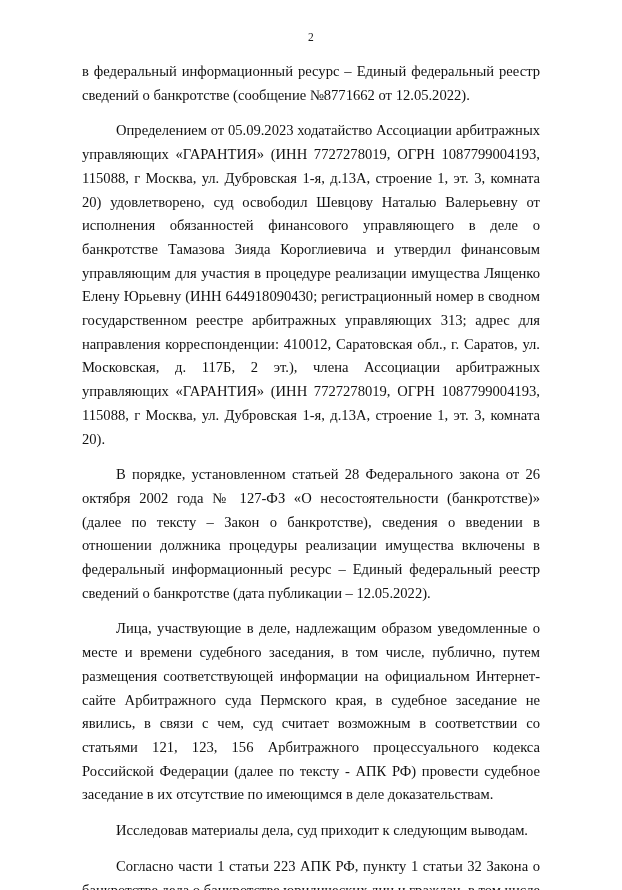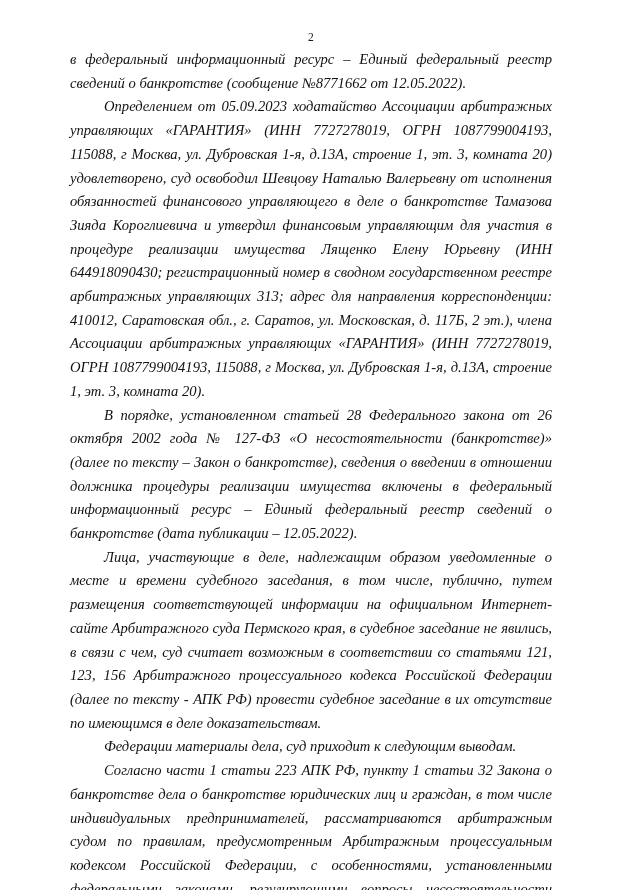--- a/index.html
+++ b/index.html
@@ -39,26 +39,25 @@
     left: 70px;
     width: 482px;
     font-size: 14.6px;
     line-height: 23.7px;
     text-align: justify;
     text-justify: inter-word;
     color: #111111;
     -webkit-font-smoothing: antialiased;
   }
   .body-text p {
-    margin: 0;
+    margin: 12px;
     padding: 0;
     text-align: justify;
     text-justify: inter-word;
     hyphens: none;
-    font-style: italic;
     -webkit-hyphens: none;
   }
   .body-text p.indent {
     text-indent: 34px;
   }
   .body-text p.noindent {
     text-indent: 0;
   }
 </style>
 </head>
@@ -71,19 +70,19 @@
   <div class="body-text">
 
     <p class="noindent">в федеральный информационный ресурс – Единый федеральный реестр сведений о банкротстве (сообщение №8771662 от 12.05.2022).</p>
 
     <p class="indent">Определением от 05.09.2023 ходатайство Ассоциации арбитражных управляющих «ГАРАНТИЯ» (ИНН 7727278019, ОГРН 1087799004193, 115088, г Москва, ул. Дубровская 1-я, д.13А, строение 1, эт. 3, комната 20) удовлетворено, суд освободил Шевцову Наталью Валерьевну от исполнения обязанностей финансового управляющего в деле о банкротстве Тамазова Зияда Короглиевича и утвердил финансовым управляющим для участия в процедуре реализации имущества Лященко Елену Юрьевну (ИНН 644918090430; регистрационный номер в сводном государственном реестре арбитражных управляющих 313; адрес для направления корреспонденции: 410012, Саратовская обл., г. Саратов, ул. Московская, д. 117Б, 2 эт.), члена Ассоциации арбитражных управляющих «ГАРАНТИЯ» (ИНН 7727278019, ОГРН 1087799004193, 115088, г Москва, ул. Дубровская 1-я, д.13А, строение 1, эт. 3, комната 20).</p>
 
     <p class="indent">В порядке, установленном статьей 28 Федерального закона от 26 октября 2002 года № 127-ФЗ «О несостоятельности (банкротстве)» (далее по тексту – Закон о банкротстве), сведения о введении в отношении должника процедуры реализации имущества включены в федеральный информационный ресурс – Единый федеральный реестр сведений о банкротстве (дата публикации – 12.05.2022).</p>
 
     <p class="indent">Лица, участвующие в деле, надлежащим образом уведомленные о месте и времени судебного заседания, в том числе, публично, путем размещения соответствующей информации на официальном Интернет-сайте Арбитражного суда Пермского края, в судебное заседание не явились, в связи с чем, суд считает возможным в соответствии со статьями 121, 123, 156 Арбитражного процессуального кодекса Российской Федерации (далее по тексту - АПК РФ) провести судебное заседание в их отсутствие по имеющимся в деле доказательствам.</p>
 
-    <p class="indent">Федерации материалы дела, суд приходит к следующим выводам.</p>
+    <p class="indent">Исследовав материалы дела, суд приходит к следующим выводам.</p>
 
     <p class="indent">Согласно части 1 статьи 223 АПК РФ, пункту 1 статьи 32 Закона о банкротстве дела о банкротстве юридических лиц и граждан, в том числе индивидуальных предпринимателей, рассматриваются арбитражным судом по правилам, предусмотренным Арбитражным процессуальным кодексом Российской Федерации, с особенностями, установленными федеральными законами, регулирующими вопросы несостоятельности (банкротства).</p>
 
   </div>
 
 </div>
 
 </body></html>

